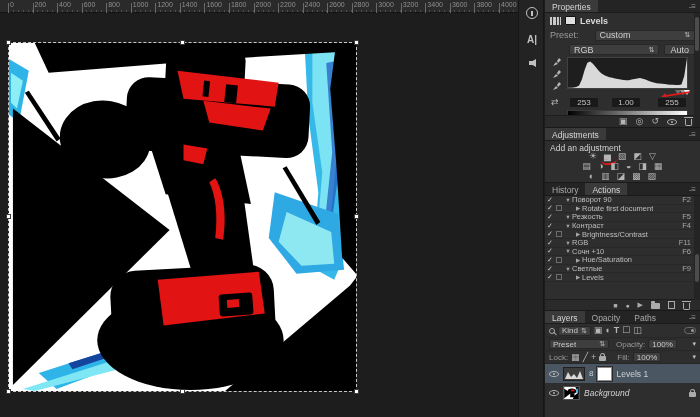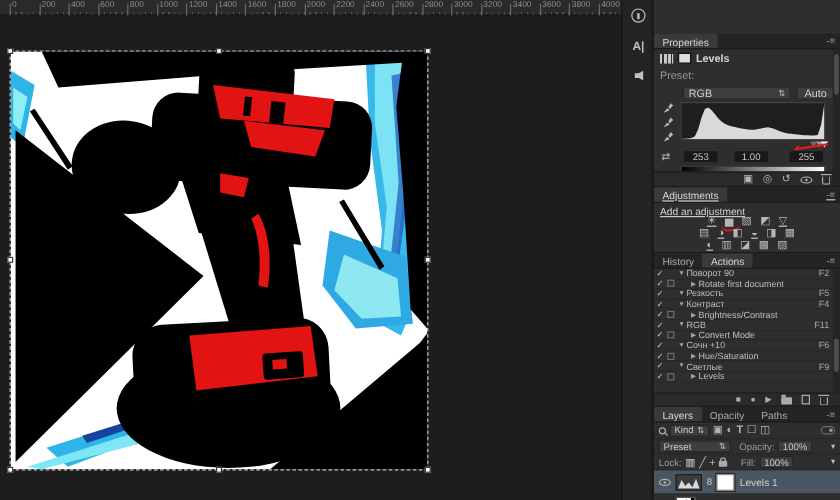--- a/index.html
+++ b/index.html
@@ -41,21 +41,21 @@
   .panel{position:relative;border-bottom:1px solid #191919;overflow:hidden;}
   .tabbar{height:13px;background:#242424;display:flex;align-items:stretch;
     border-bottom:1px solid #1b1b1b;font-size:8.5px;color:#a9a9a9;}
   .tab{padding:1px 7px 0;display:flex;align-items:center;}
   .tab.active{background:#3a3a3a;color:#d6d6d6;}
   .panel-menu{margin-left:auto;padding:0 4px;color:#9a9a9a;font-size:8px;display:flex;align-items:center;}
   .dim{color:#9a9a9a;}
   .glyph{color:#b5b5b5;font-size:9px;line-height:1;}
 
   
-  .p-props{height:128px;margin-top:28px;}
+  .p-props{height:128px;}
   .row{display:flex;align-items:center;padding:0 5px;}
   .lv-head{height:15px;gap:4px;}
   .i-bars{display:inline-block;width:11px;height:8px;
     background:linear-gradient(to right,#c8c8c8 0 2px,transparent 2px 3px,#c8c8c8 3px 6px,transparent 6px 7px,#c8c8c8 7px 9px,transparent 9px 10px,#c8c8c8 10px 11px);}
   .i-maskw{display:inline-block;width:11px;height:9px;background:#dedede;border:1px solid #111;border-radius:1px;}
   .dropdown{background:#3e3e3e;border:1px solid #272727;border-radius:2px;height:11px;
     display:flex;align-items:center;padding:0 4px;color:#cfcfcf;}
   .dd-arrows{margin-left:auto;font-size:7px;color:#bdbdbd;}
   .btn{background:#3e3e3e;border:1px solid #272727;border-radius:2px;height:11px;
     display:flex;align-items:center;padding:0 5px;color:#cfcfcf;}
@@ -87,21 +87,21 @@
   .i-lock{display:inline-block;width:7px;height:5px;background:#ababab;border-radius:1px;position:relative;margin-top:3px;}
   .i-lock::before{content:"";position:absolute;left:1px;top:-3px;width:3px;height:3px;
     border:1px solid #ababab;border-bottom:none;border-radius:3px 3px 0 0;}
   .i-mag{display:inline-block;width:6px;height:6px;border:1px solid #a8a8a8;border-radius:50%;position:relative;}
   .i-mag::after{content:"";position:absolute;width:4px;height:1px;background:#a8a8a8;transform:rotate(45deg);right:-3px;bottom:-1px;}
   .i-folder{display:inline-block;width:9px;height:6px;background:#ababab;border-radius:1px;position:relative;margin-top:2px;}
   .i-folder::before{content:"";position:absolute;top:-2px;left:0;width:4px;height:2px;background:#ababab;border-radius:1px 1px 0 0;}
   .i-page{display:inline-block;width:7px;height:8px;border:1px solid #ababab;background:#2e2e2e;}
 
   
-  .p-adj{height:55px;text-decoration:underline;}
+  .p-adj{height:55px;}
   .adj-head{height:10px;padding:2px 5px 0;font-size:8.5px;color:#d2d2d2;}
   .adj-row{display:flex;justify-content:center;gap:7px;height:10px;align-items:center;}
   .adj-icon{position:relative;font-size:9px;color:#b5b5b5;line-height:1;}
   .swoosh{position:absolute;left:-3px;bottom:-4px;width:16px;height:6px;
     border-bottom:2px solid #df1b1b;border-radius:0 0 9px 9px;transform:rotate(-5deg);}
 
   
   .p-actions{height:128px;}
   .act-rows{position:absolute;left:0;top:13px;right:6px;bottom:11px;}
   .act-row{display:flex;align-items:center;height:8.6px;font-size:7.5px;color:#bdbdbd;
@@ -233,20 +233,24 @@
         <div class="tab active">Properties</div>
         <div class="panel-menu">-≡</div>
       </div>
       <div class="row lv-head">
         <span class="i-bars"></span>
         <span class="i-maskw"></span>
         <span style="font-weight:bold;color:#d8d8d8">Levels</span>
       </div>
       <div class="row" style="height:14px;gap:16px">
         <span class="dim">Preset:</span>
+        <div class="dropdown" style="flex:1">
+          <span>Custom</span>
+            <span class="dd-arrows">⇅</span>
+        </div>
       </div>
       <div class="row" style="height:15px;gap:5px;padding-left:24px">
         <div class="dropdown" style="flex:1">
           <span>RGB</span>
             <span class="dd-arrows">⇅</span>
         </div>
         <div class="btn">Auto</div>
       </div>
       <div class="droppers">
         <span class="dropper" style="top:0">
@@ -373,28 +377,20 @@
           </div>
           <div class="act-row">
             <span class="chk">✓</span>
             <span class="abox empty"></span>
             <span class="disc">▼</span>
             <span class="act-label">RGB</span>
             <span class="fkey">F11</span>
           </div>
           <div class="act-row">
             <span class="chk">✓</span>
-            <span class="abox"></span>
-            <span style="width: 10px; flex: 0 0 auto;"></span>
-            <span class="disc">▶</span>
-            <span class="act-label">Convert Mode</span>
-            <span class="fkey"></span>
-          </div>
-          <div class="act-row">
-            <span class="chk">✓</span>
             <span class="abox empty"></span>
             <span class="disc">▼</span>
             <span class="act-label">Сочн +10</span>
             <span class="fkey">F6</span>
           </div>
           <div class="act-row">
             <span class="chk">✓</span>
             <span class="abox"></span>
             <span style="width: 10px; flex: 0 0 auto;"></span>
             <span class="disc">▶</span>

